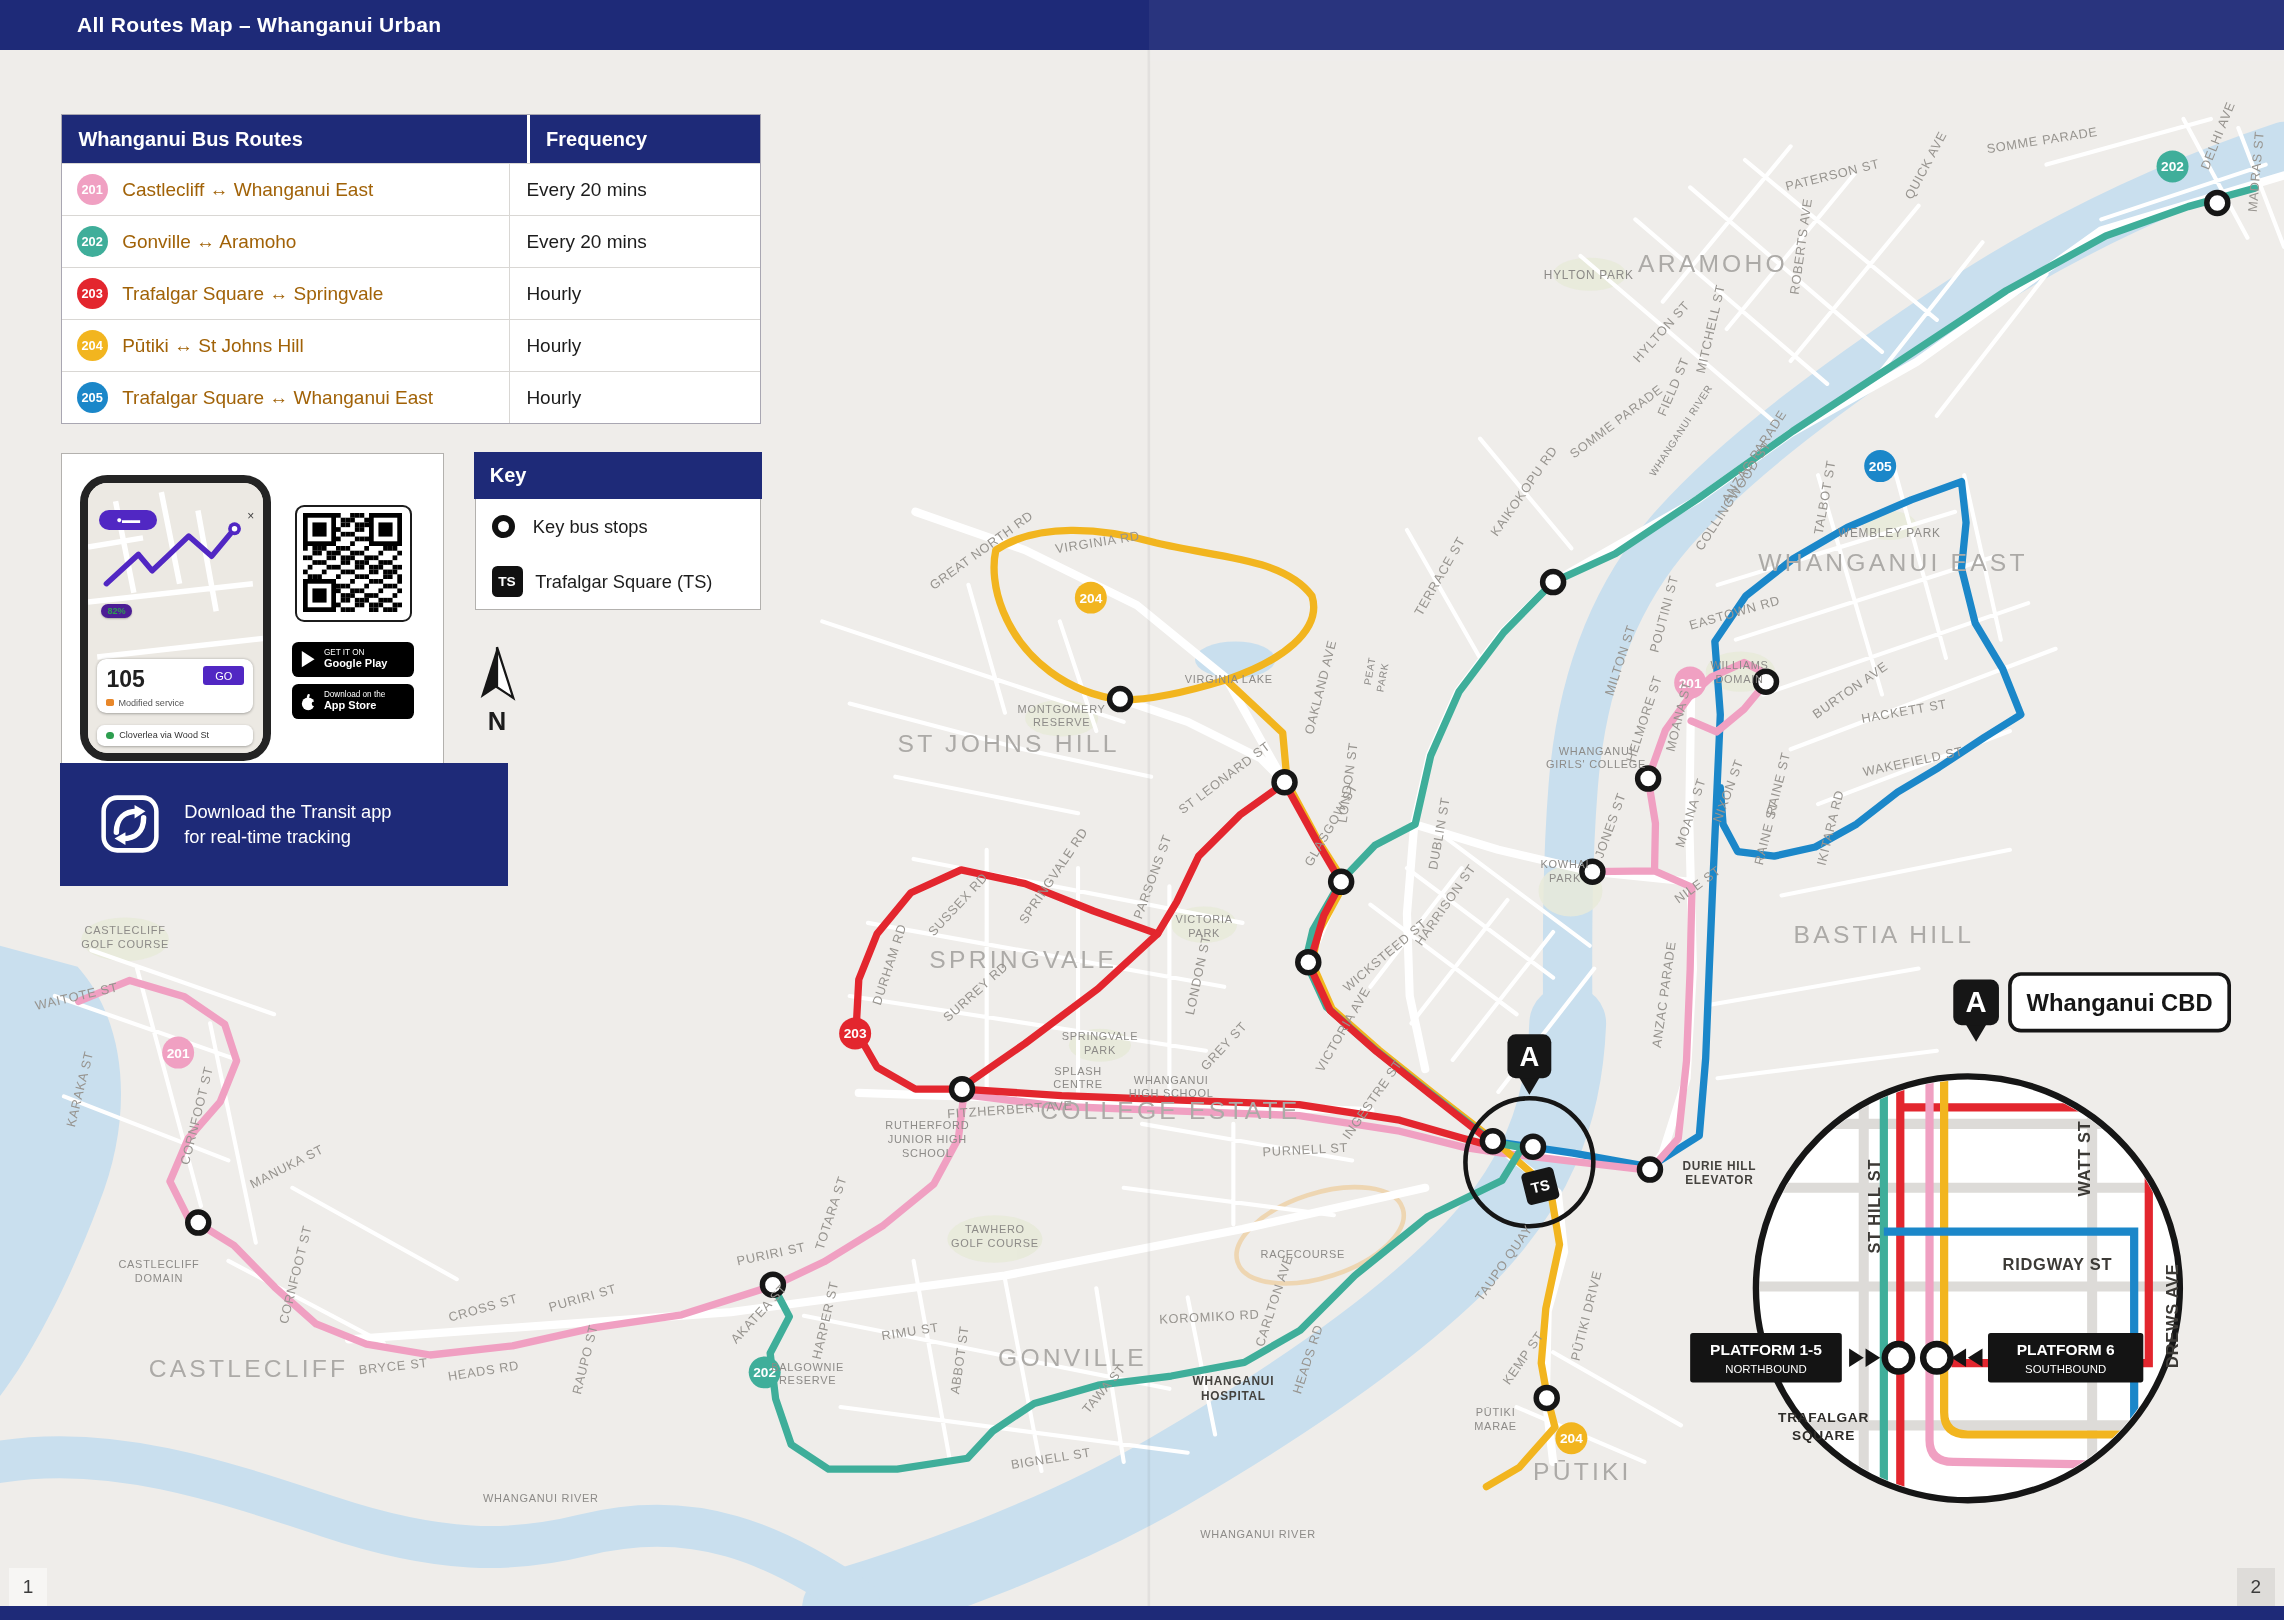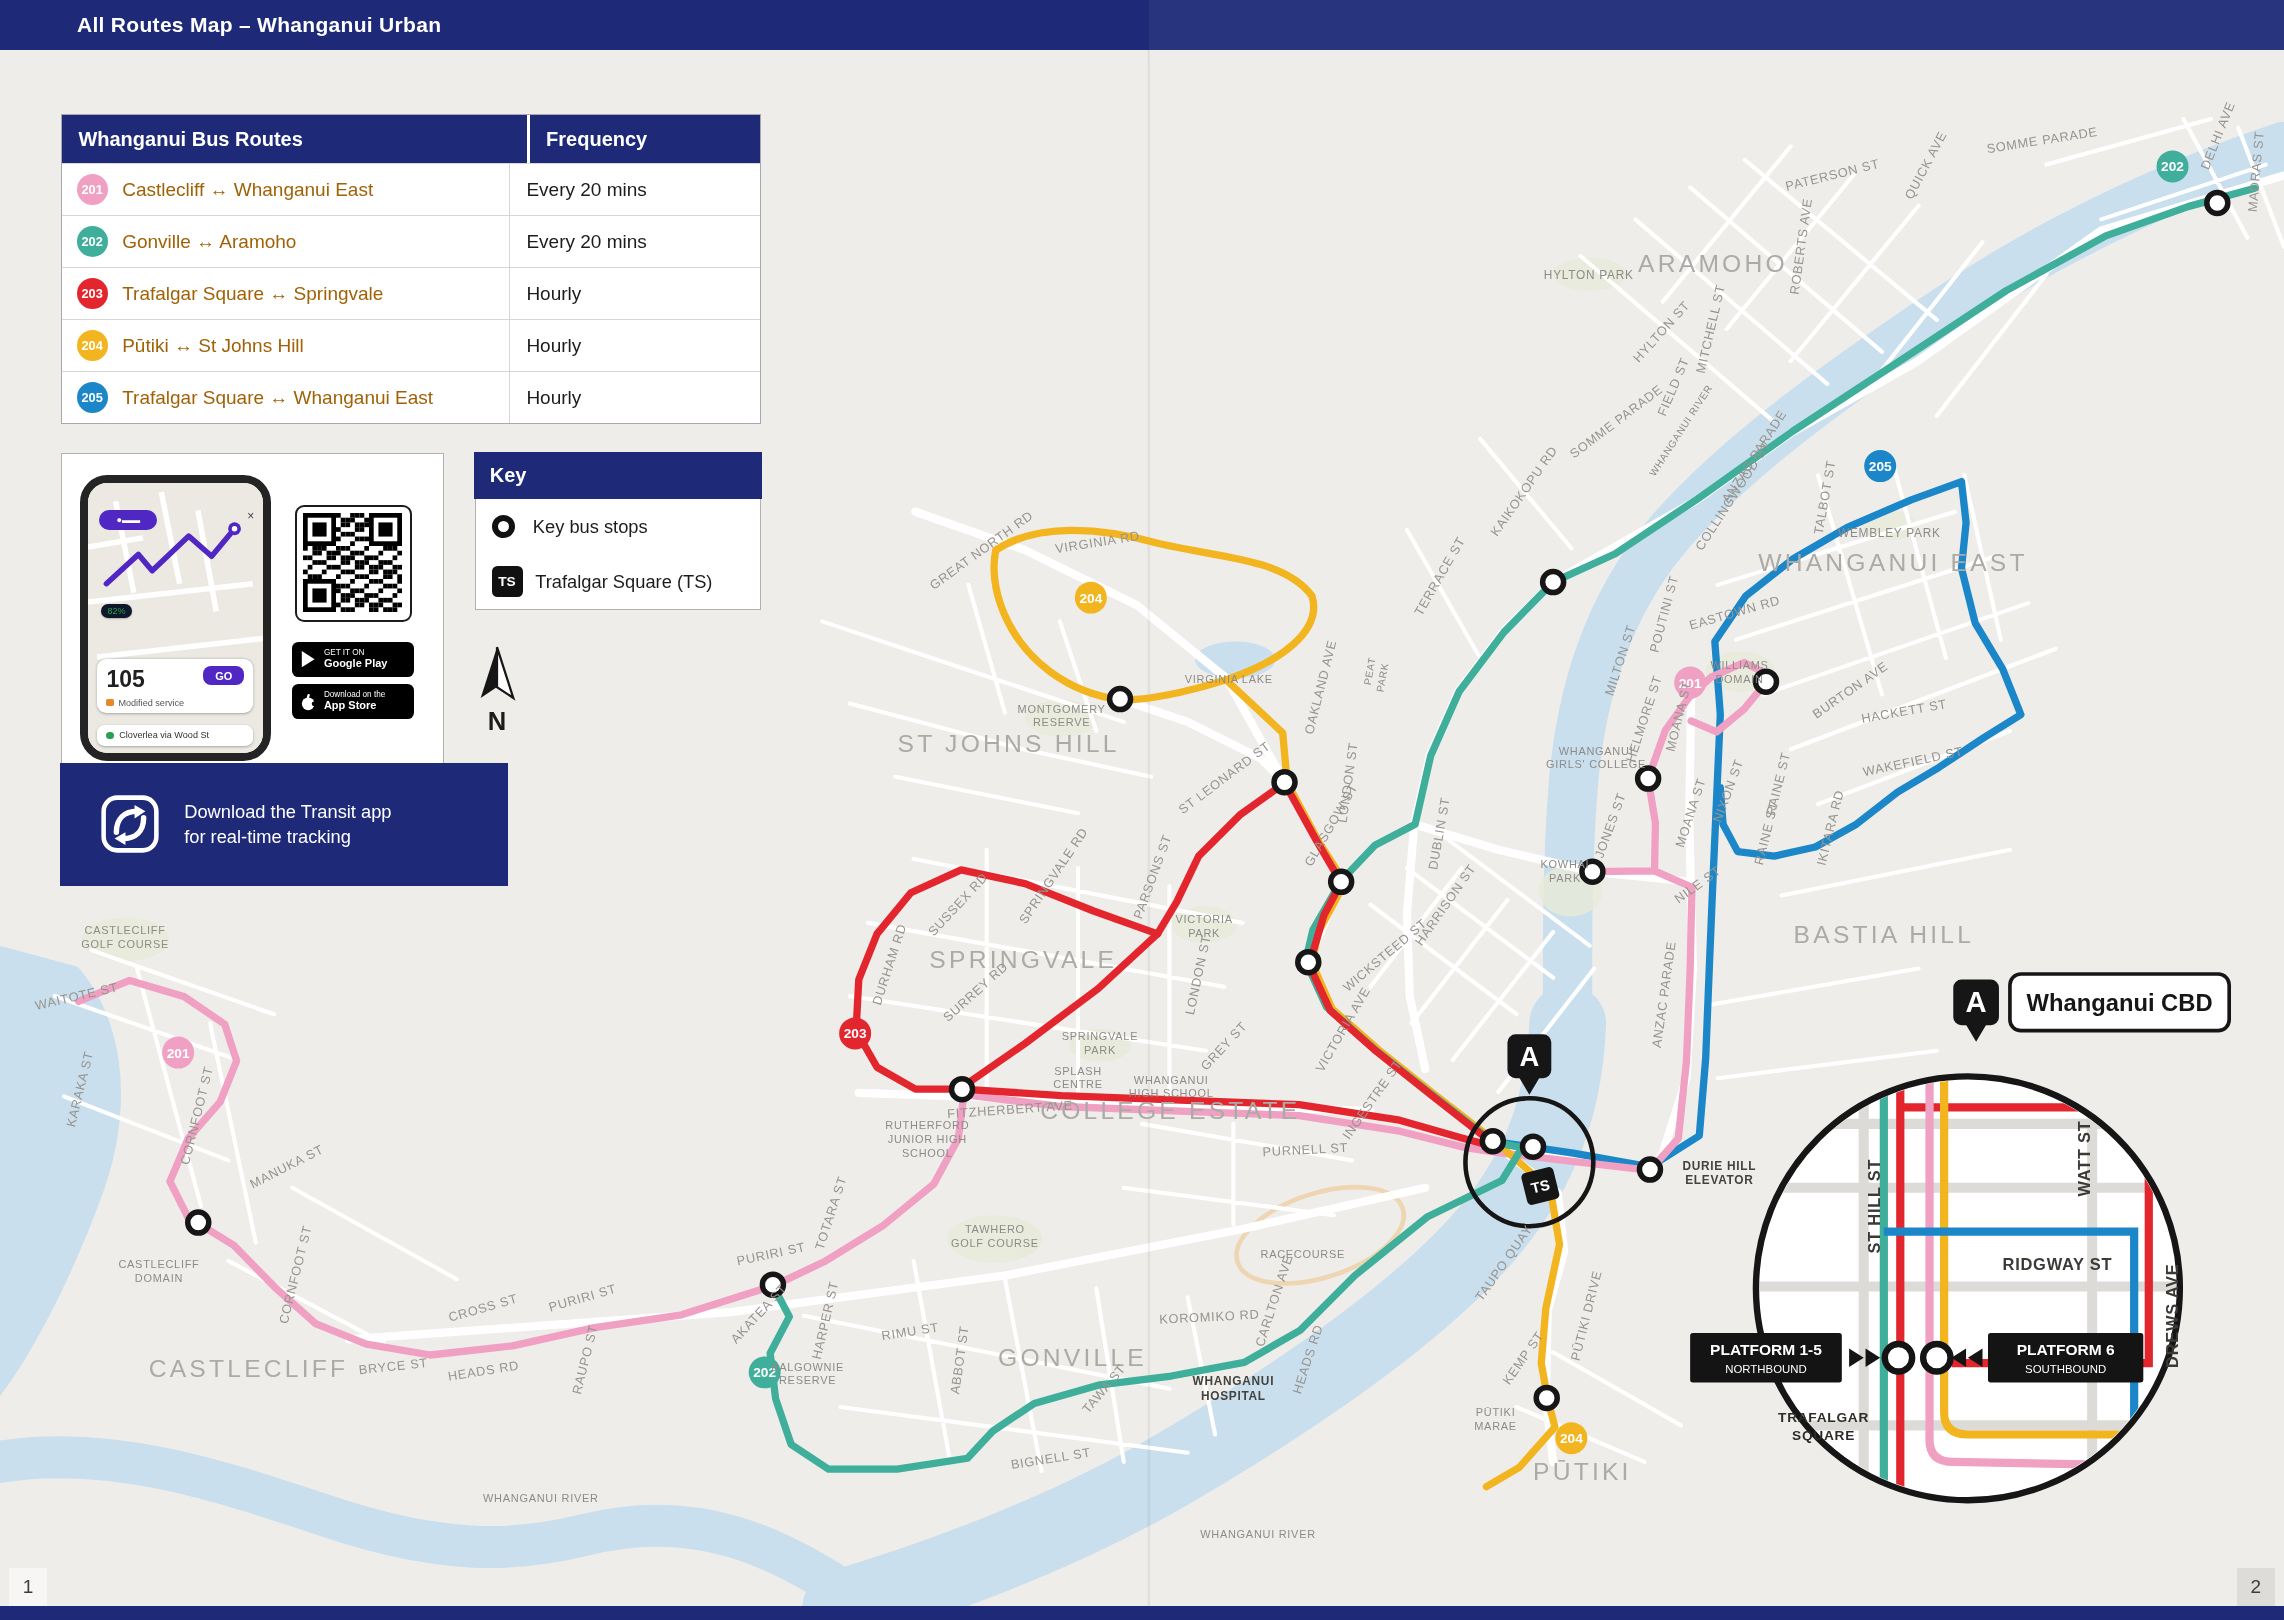--- a/index.html
+++ b/index.html
@@ -67,30 +67,30 @@
     border:8.2px solid #242424; border-radius:27.4px; background:#ece9e3; overflow:hidden;
   }
   .phone .statusbar { display:flex; justify-content:space-between; padding:5.5px 12.8px 0 14.6px; font-size:10px; color:#222; font-weight:bold;}
   .phone .mini-map { position:absolute; left:0; top:0; width:100%; height:100%; z-index:0;}
   .phone .pill {
     position:absolute; left:11px; top:27.4px; width:58px; height:20px; background:#5127c3; border-radius:11px; z-index:2;
     display:flex; align-items:center; justify-content:center; color:#fff; font-size:9.1px; font-weight:bold;
   }
   .phone .close { position:absolute; right:9.1px; top:25.6px; color:#444; font-size:12px; z-index:2;}
   .phone .battery {
-    position:absolute; left:12.8px; top:121px; background:#0f172a; border-radius:9.1px; padding:1.8px 6.4px;
-    font-size:9.1px; color:#2d9e4f; font-weight:normal; z-index:2; box-shadow:0 0.9px 1.8px rgba(0,0,0,.25);
+    position:absolute; left:12.8px; top:121px; background:#4c1d95; border-radius:9.1px; padding:1.8px 6.4px;
+    font-size:9.1px; color:#2d9e4f; font-weight:bold; z-index:2; box-shadow:0 0.9px 1.8px rgba(0,0,0,.25);
   }
   .phone .card {
     position:absolute; left:9.1px; bottom:40px; width:156px; background:#fff; border-radius:9.1px; z-index:2;
     box-shadow:0 0.9px 2.7px rgba(0,0,0,.3); padding:7.3px 9.1px 5.5px 9.1px;
   }
   .phone .card .row1 { display:flex; align-items:flex-start; justify-content:space-between; }
   .phone .route-num { font-size:23px; font-weight:bold; color:#202020; }
-  .phone .go-chip { background:#5127c3; color:#fff; font-weight:bold; font-size:11px; border-radius:8px; padding:3.7px 12px;}
+  .phone .go-chip { background:#5127c3; color:#fff; font-weight:normal; font-size:11px; border-radius:3px; padding:3.7px 12px;}
   .phone .alert { display:flex; align-items:center; font-size:9.1px; color:#555; margin-top:4.6px;}
   .phone .alert .dot{ width:7.3px; height:7.3px; background:#e8872a; border-radius:1.8px; margin-right:4.6px;}
   .phone .card2 {
     position:absolute; left:9.1px; bottom:7.3px; width:156px; background:#fff; border-radius:7.3px; z-index:2;
     box-shadow:0 0.9px 2.7px rgba(0,0,0,.3); padding:5.5px 9.1px; display:flex; align-items:center; font-size:9.1px; color:#333;
   }
   .phone .card2 .gdot{ width:7.3px; height:7.3px; background:#2d9e4f; border-radius:50%; margin-right:5.5px; flex:0 0 auto;}
 
   .qr-box { position:absolute; left:233px; top:51px; width:117px; height:117px; border:2.7px solid #1c1c1c; border-radius:9.1px; background:#fff; padding:6.4px; }
   .store-badge {

